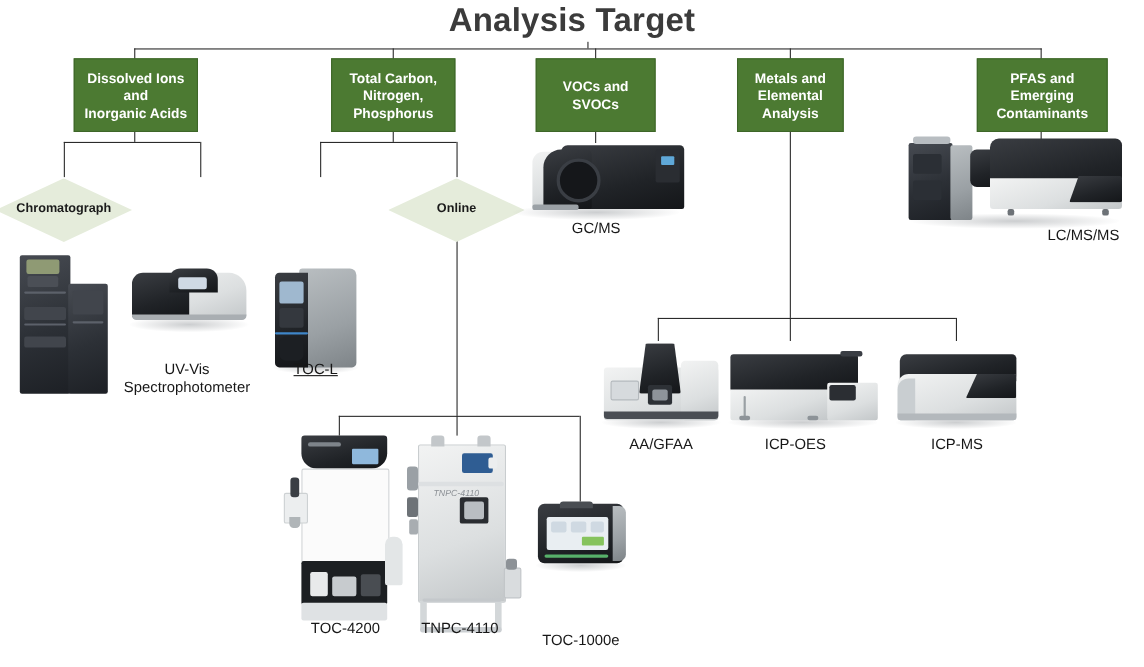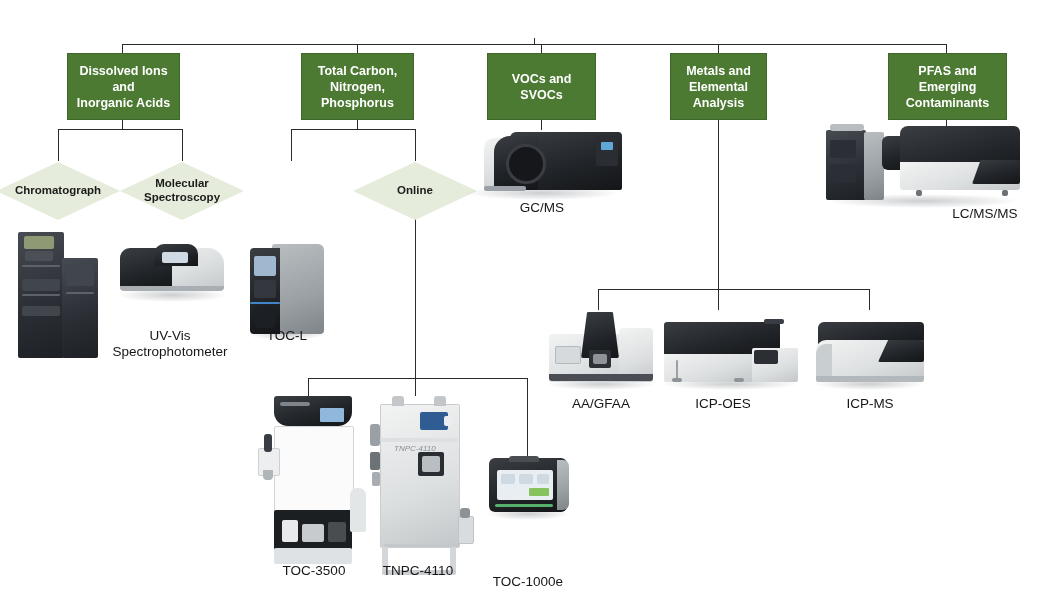--- a/index.html
+++ b/index.html
@@ -114,20 +114,21 @@
     position: absolute;
     background: radial-gradient(ellipse at center, rgba(120,125,130,0.38) 0%, rgba(255,255,255,0) 72%);
     border-radius: 50%;
   }
 </style>
 </head>
 <body>
 
 <div id="canvas">
 
+  <div class="title">Analysis Target</div>
 
   <div class="vline" style="left:534px; top:38px; height:6px;"></div>
   <div class="hline" style="left:122px; top:44px; width:825px;"></div>
 
   <div class="vline" style="left:122px; top:44px; height:10px;"></div>
   <div class="vline" style="left:357px; top:44px; height:10px;"></div>
   <div class="vline" style="left:541px; top:44px; height:10px;"></div>
   <div class="vline" style="left:718px; top:44px; height:10px;"></div>
   <div class="vline" style="left:946px; top:44px; height:10px;"></div>
 
@@ -184,25 +185,20 @@
   <div class="hline" style="left:308px; top:378px; width:219px;"></div>
   <div class="vline" style="left:308px; top:378px; height:18px;"></div>
   <div class="vline" style="left:415px; top:378px; height:18px;"></div>
   <div class="vline" style="left:527px; top:378px; height:78px;"></div>
 
   <div class="diamond-wrap" style="left:-4px; top:162px; width:124px; height:58px;">
     <div class="diamond-shape"></div>
     <div class="diamond-label">Chromatograph</div>
   </div>
 
-  <div class="diamond-wrap" style="left:120px; top:162px; width:124px; height:58px;">
-    <div class="diamond-shape"></div>
-    <div class="diamond-label">Molecular
-Spectroscopy</div>
-  </div>
 
 
   <div class="diamond-wrap" style="left:353px; top:162px; width:124px; height:58px;">
     <div class="diamond-shape"></div>
     <div class="diamond-label">Online</div>
   </div>
 
   <div class="instr" style="left:18px; top:232px; width:82px; height:126px;">
     <div class="dev dark" style="left:0px;  top:0px;  width:46px; height:126px;"></div>
     <div class="dev dark" style="left:44px; top:26px; width:36px; height:100px;"></div>
@@ -229,21 +225,21 @@
 
   <div class="instr" style="left:248px; top:240px; width:78px; height:98px;">
     <div class="shadow-ell" style="left:0px; top:88px; width:78px; height:12px;"></div>
     <div class="dev mid" style="left:24px; top:4px;  width:52px; height:90px; border-radius:3px 6px 4px 4px;"></div>
     <div class="dev black" style="left:2px;  top:8px;  width:30px; height:86px; border-radius:4px 0 0 4px;"></div>
     <div class="dev screen-dk" style="left:6px; top:16px; width:22px; height:20px; border-radius:2px; background:#9fb8cf;"></div>
     <div class="dev" style="left:6px;  top:40px; width:22px; height:18px; background:#34383e;"></div>
     <div class="dev" style="left:6px;  top:66px; width:22px; height:22px; background:#1c1f23; border-radius:6px;"></div>
     <div class="dev" style="left:2px;  top:62px; width:30px; height:2px;  background:#3f86c9;"></div>
   </div>
-  <div class="instr-caption" style="left:232px; top:328px; width:110px;">TOC-L</div>
+  <div class="instr-caption" style="left:232px; top:328px; width:110px;text-decoration:underline;">TOC-L</div>
 
   <div class="instr" style="left:462px; top:130px; width:160px; height:66px;">
     <div class="shadow-ell" style="left:4px; top:56px; width:152px; height:14px;"></div>
     <div class="dev light" style="left:22px; top:8px;  width:40px; height:52px; border-radius:10px 0 0 2px;"></div>
     <div class="dev black" style="left:48px; top:2px;  width:112px; height:58px; border-radius:6px 4px 2px 2px;"></div>
     <div class="dev black" style="left:32px; top:6px;  width:44px;  height:54px; border-radius:16px 4px 2px 2px;"></div>
     <div class="dev" style="left:44px; top:14px; width:34px;  height:34px; border-radius:50%; background:#15171a; border:3px solid #3a3e44;"></div>
     <div class="dev" style="left:134px; top:6px; width:22px;  height:30px; background:#2a2d32; border-radius:2px;"></div>
     <div class="dev" style="left:139px; top:12px; width:12px; height:8px;  background:#5fa8d8; border-radius:1px;"></div>
     <div class="dev" style="left:22px; top:56px; width:42px;  height:5px;  background:#9ba1a6;"></div>
@@ -309,21 +305,21 @@
     <div class="dev" style="left:0px;  top:52px; width:20px;  height:26px; background:#eceeef; border:1px solid #cdd1d3;"></div>
     <div class="dev" style="left:6px;  top:38px; width:8px;   height:18px; background:#3a3e44; border-radius:3px;"></div>
     <div class="dev" style="left:5px;  top:74px; width:10px;  height:10px; background:#b0b5b8; border-radius:0 0 4px 4px;"></div>
     <div class="dev" style="left:16px; top:114px; width:78px; height:40px; background:#1c1f22;"></div>
     <div class="dev" style="left:24px; top:124px; width:16px; height:22px; background:#e8eaeb; border-radius:2px;"></div>
     <div class="dev" style="left:44px; top:128px; width:22px; height:18px; background:#c7cbce; border-radius:2px;"></div>
     <div class="dev" style="left:70px; top:126px; width:18px; height:20px; background:#494d52;"></div>
     <div class="dev" style="left:16px; top:152px; width:78px; height:16px; background:#dfe2e4;"></div>
     <div class="dev" style="left:92px; top:92px; width:16px; height:44px; background:#e3e6e7; border-radius:7px 7px 2px 2px;"></div>
   </div>
-  <div class="instr-caption" style="left:258px; top:563px; width:112px;">TOC-3500</div>
+  <div class="instr-caption" style="left:258px; top:563px; width:112px;">TOC-4200</div>
 
   <div class="instr" style="left:368px; top:396px; width:102px; height:180px;">
     <div class="dev light" style="left:12px; top:8px;  width:78px;  height:142px; border:1px solid #c9cdcf;"></div>
     <div class="dev" style="left:24px; top:0px;  width:12px;  height:10px; background:#c3c7ca; border-radius:3px 3px 0 0;"></div>
     <div class="dev" style="left:66px; top:0px;  width:12px;  height:10px; background:#c3c7ca; border-radius:3px 3px 0 0;"></div>
     <div class="dev screen" style="left:52px; top:16px; width:28px; height:18px; border-radius:2px; background:#2f5d93;"></div>
     <div class="dev" style="left:76px; top:20px; width:8px;   height:10px; background:#eceeef;"></div>
     <div class="dev" style="left:12px; top:42px; width:78px;  height:4px;  background:#dde0e2;"></div>
     <div class="dev" style="left:50px; top:56px; width:26px;  height:24px; background:#2a2d31; border-radius:2px;"></div>
     <div class="dev" style="left:54px; top:60px; width:18px;  height:16px; background:#b9bec2;"></div>

